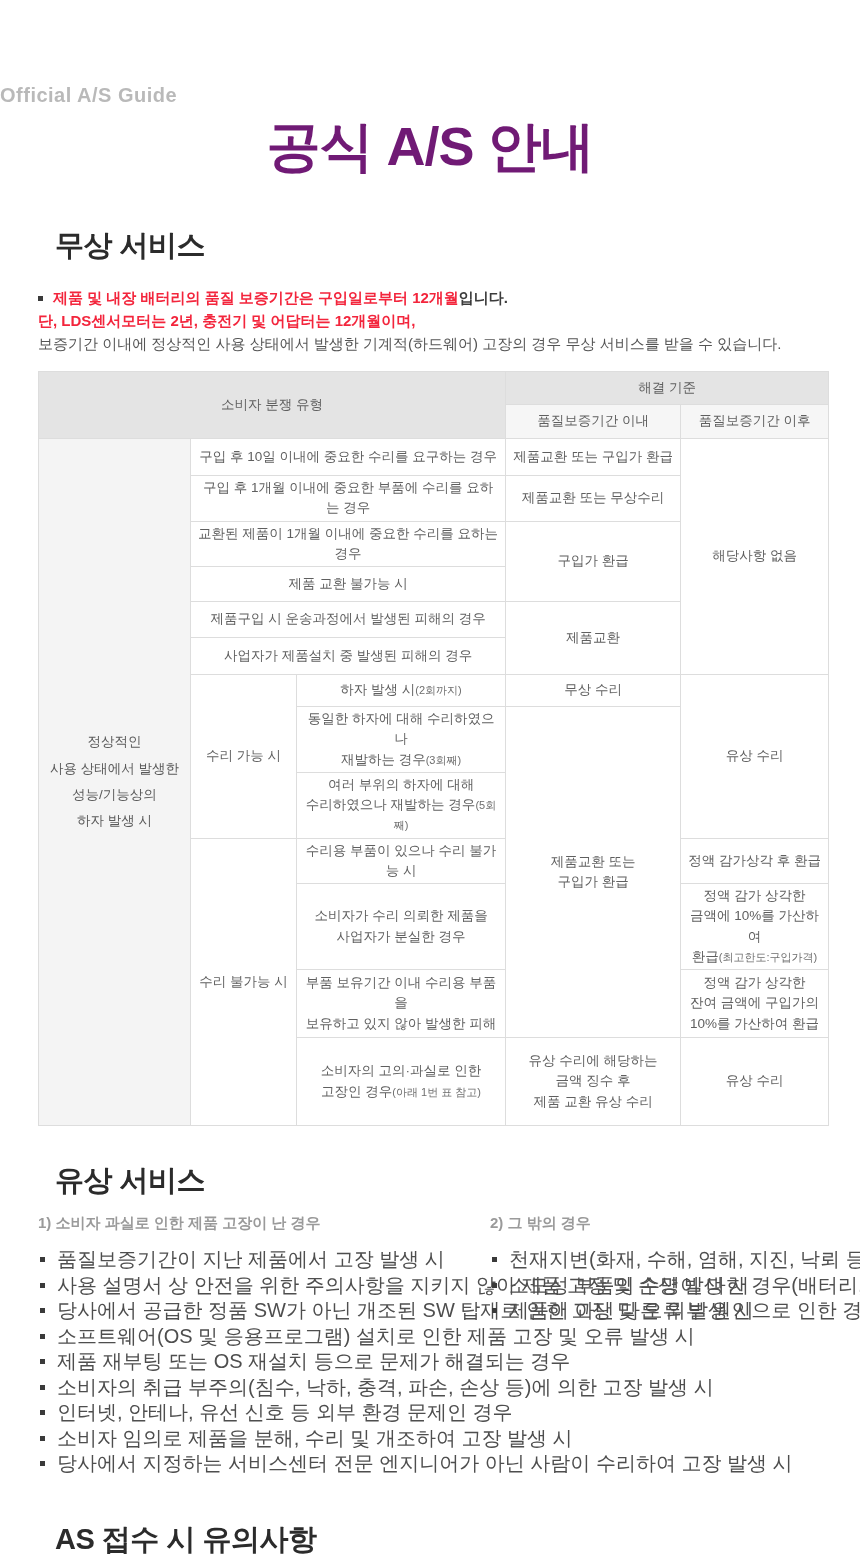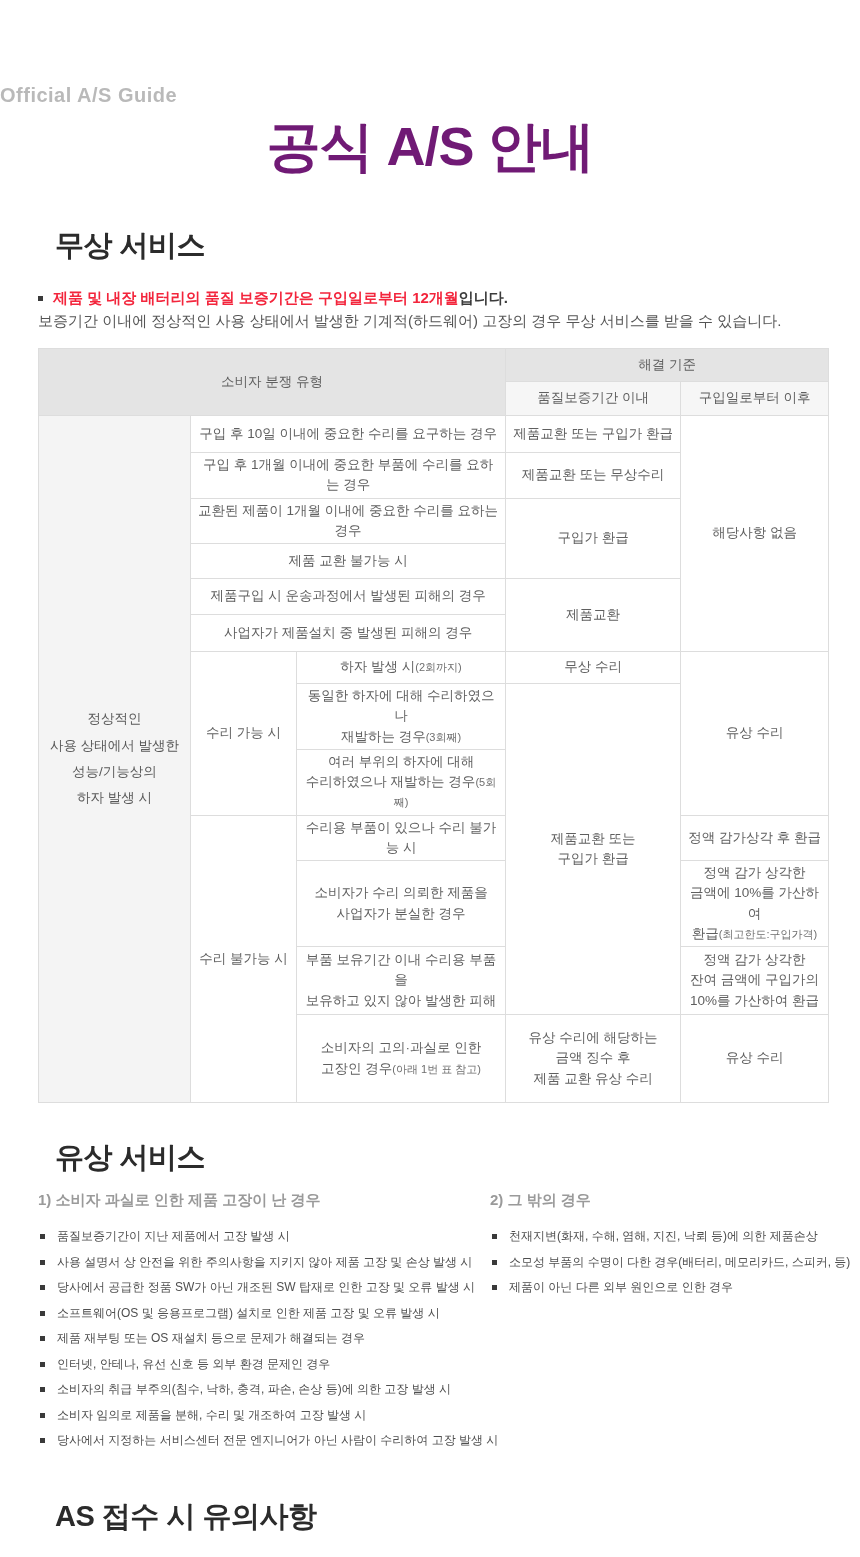--- a/index.html
+++ b/index.html
@@ -56,60 +56,61 @@
 
   
   .paid{margin-top:38px;}
   .paid-cols{display:flex;margin-top:18px;}
   .paid-col1{width:452px;flex:none;}
   .paid-col2{flex:1;}
   .col-heading{font-size:15px;color:#9a9a9a;margin:0 0 6px 0;font-weight:700;}
   ul.bullets{list-style:none;margin:14px 0 0 0;padding:0;}
   ul.bullets li{
     position:relative;padding-left:19px;margin:0;
-    font-size:12px;line-height:25.5px;color:#4e4e4e;font-weight:500;white-space:nowrap;
+    font-size:20px;line-height:25.5px;color:#4e4e4e;font-weight:500;white-space:nowrap;
   }
   ul.bullets li::before{
     content:"";position:absolute;left:2px;top:10px;width:5px;height:5px;background:#3a3a3a;
   }
 
   
   .notice{margin-top:46px;}
 </style>
 </head>
 <body>
 
 <div class="eyebrow">Official A/S Guide</div>
 <h1 class="page-title">공식 A/S 안내</h1>
 
 <div class="section free">
   <h2 class="section-title">무상 서비스</h2>
   <div class="free-text">
     <div class="free-line">
       <span class="bullet-sq"></span><span class="red">제품 및 내장 배터리의 품질 보증기간은 구입일로부터 12개월</span><span class="dark">입니다.</span>
     </div>
+    <div class="free-line red">단, LDS센서모터는 2년, 충전기 및 어답터는 12개월이며,</div>
     <div class="free-line">보증기간 이내에 정상적인 사용 상태에서 발생한 기계적(하드웨어) 고장의 경우 무상 서비스를 받을 수 있습니다.</div>
   </div>
 
   <table class="as-table">
     <colgroup>
       <col style="width:152px">
         <col style="width:106px">
         <col style="width:209px">
         <col style="width:175px">
         <col style="width:148px">
     </colgroup>
     <tbody>
         <tr style="height:33px">
       <th colspan="3" rowspan="2" class="th-main">소비자 분쟁 유형</th>
       <th colspan="2" class="th-main">해결 기준</th>
     </tr>
     <tr style="height:34px">
       <th class="th-sub">품질보증기간 이내</th>
-      <th class="th-sub">구입일로부터 이후</th>
+      <th class="th-sub">품질보증기간 이후</th>
     </tr>
     <tr style="height:37px">
       <td rowspan="13" class="cat pre">정상적인
 사용 상태에서 발생한
 성능/기능상의
 하자 발생 시</td>
       <td colspan="2">구입 후 10일 이내에 중요한 수리를 요구하는 경우</td>
       <td>제품교환 또는 구입가 환급</td>
       <td rowspan="6">해당사항 없음</td>
     </tr>
@@ -182,22 +183,22 @@
   <h2 class="section-title">유상 서비스</h2>
   <div class="paid-cols">
     <div class="paid-col1">
       <p class="col-heading">1) 소비자 과실로 인한 제품 고장이 난 경우</p>
       <ul class="bullets">
         <li>품질보증기간이 지난 제품에서 고장 발생 시</li>
         <li>사용 설명서 상 안전을 위한 주의사항을 지키지 않아 제품 고장 및 손상 발생 시</li>
         <li>당사에서 공급한 정품 SW가 아닌 개조된 SW 탑재로 인한 고장 및 오류 발생 시</li>
         <li>소프트웨어(OS 및 응용프로그램) 설치로 인한 제품 고장 및 오류 발생 시</li>
         <li>제품 재부팅 또는 OS 재설치 등으로 문제가 해결되는 경우</li>
+        <li>소비자의 취급 부주의(침수, 낙하, 충격, 파손, 손상 등)에 의한 고장 발생 시</li>
         <li>인터넷, 안테나, 유선 신호 등 외부 환경 문제인 경우</li>
-        <li>소비자의 취급 부주의(침수, 낙하, 충격, 파손, 손상 등)에 의한 고장 발생 시</li>
         <li>소비자 임의로 제품을 분해, 수리 및 개조하여 고장 발생 시</li>
         <li>당사에서 지정하는 서비스센터 전문 엔지니어가 아닌 사람이 수리하여 고장 발생 시</li>
       </ul>
     </div>
     <div class="paid-col2">
       <p class="col-heading">2) 그 밖의 경우</p>
       <ul class="bullets">
         <li>천재지변(화재, 수해, 염해, 지진, 낙뢰 등)에 의한 제품손상</li>
         <li>소모성 부품의 수명이 다한 경우(배터리, 메모리카드, 스피커, 등)</li>
         <li>제품이 아닌 다른 외부 원인으로 인한 경우</li>

